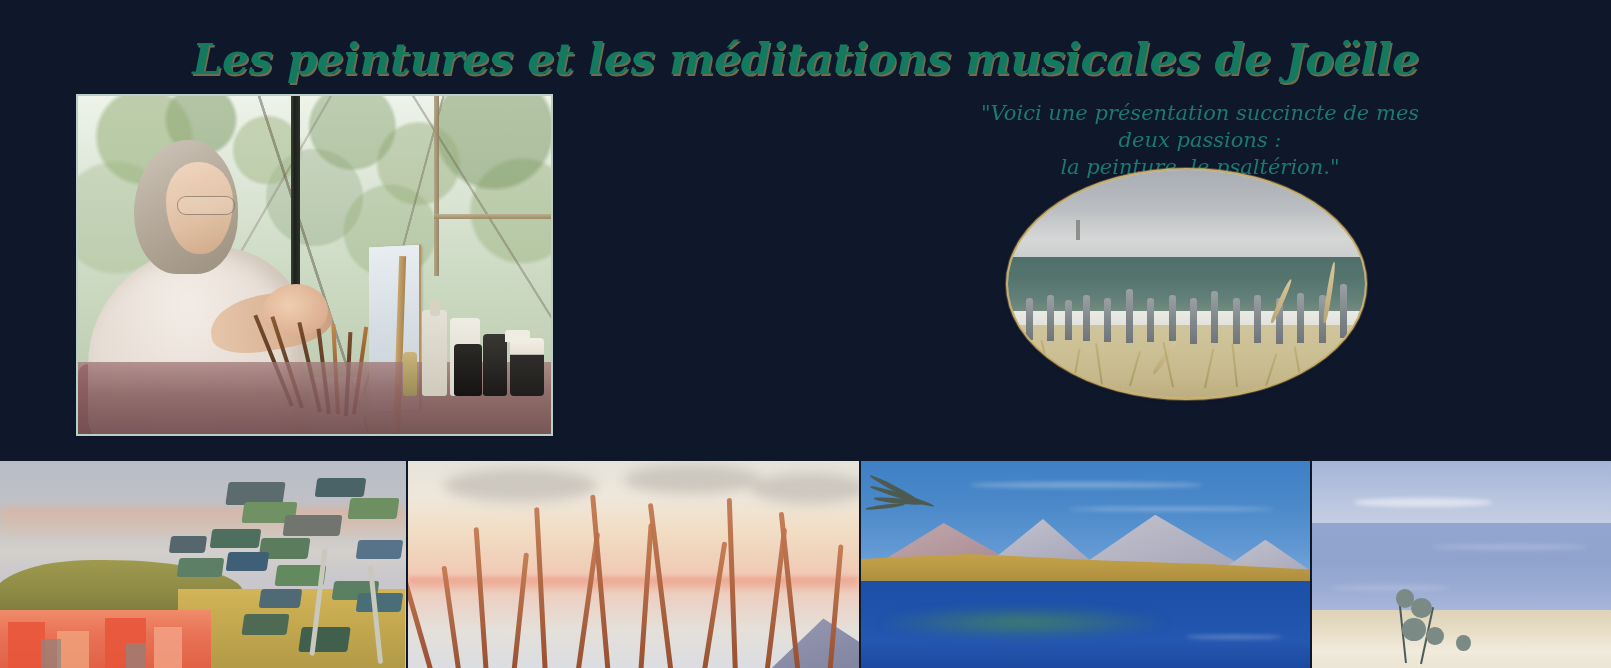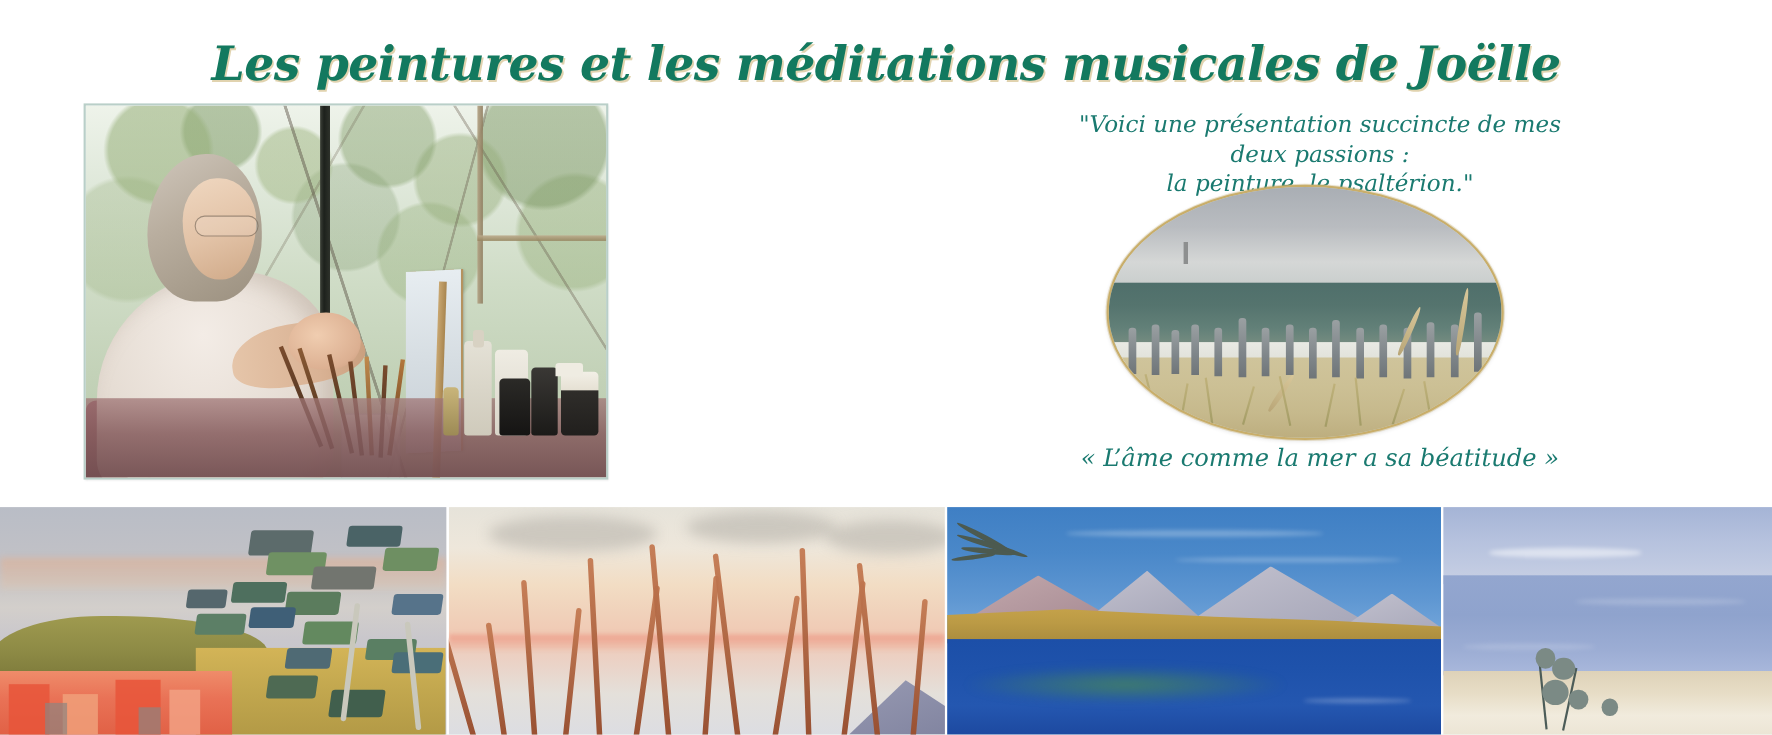--- a/index.html
+++ b/index.html
@@ -14,21 +14,21 @@
     background: #d7e4de;
     font-family: "Liberation Serif", serif;
     position: relative;
   }
 
   
   .page {
     position: relative;
     width: 1611px;
     height: 668px;
-    background: #ffffff;
+    background: #0f172a;
   }
 
   
   .site-title {
     position: absolute;
     left: 0;
     top: 2px;
     width: 1611px;
     text-align: center;
     font-family: "DejaVu Serif", "Liberation Serif", serif;
@@ -515,21 +515,20 @@
       <div class="ov-grass" style="left:26%;top:76%;height:42px;transform:rotate(-8deg);"></div>
       <div class="ov-grass" style="left:34%;top:79%;height:36px;transform:rotate(16deg);"></div>
       <div class="ov-grass" style="left:46%;top:75%;height:46px;transform:rotate(-12deg);"></div>
       <div class="ov-grass" style="left:55%;top:78%;height:40px;transform:rotate(12deg);"></div>
       <div class="ov-grass" style="left:64%;top:76%;height:44px;transform:rotate(-6deg);"></div>
       <div class="ov-grass" style="left:72%;top:80%;height:34px;transform:rotate(18deg);"></div>
       <div class="ov-grass" style="left:82%;top:77%;height:42px;transform:rotate(-10deg);"></div>
     </div>
   </div>
 
-  <div class="painting-caption">« L’âme comme la mer a sa béatitude »</div>
 
   <div class="gallery">
 
     <div class="gallery-item g1" title="Village ocre et canopée">
       <div class="p1-sky"></div>
       <div class="p1-warm"></div>
       <div class="p1-hill"></div>
       <div class="p1-ochre"></div>
       <div class="p1-red"></div>
       <div class="p1-redblock" style="left:2%;top:78%;width:9%;height:22%;"></div>

